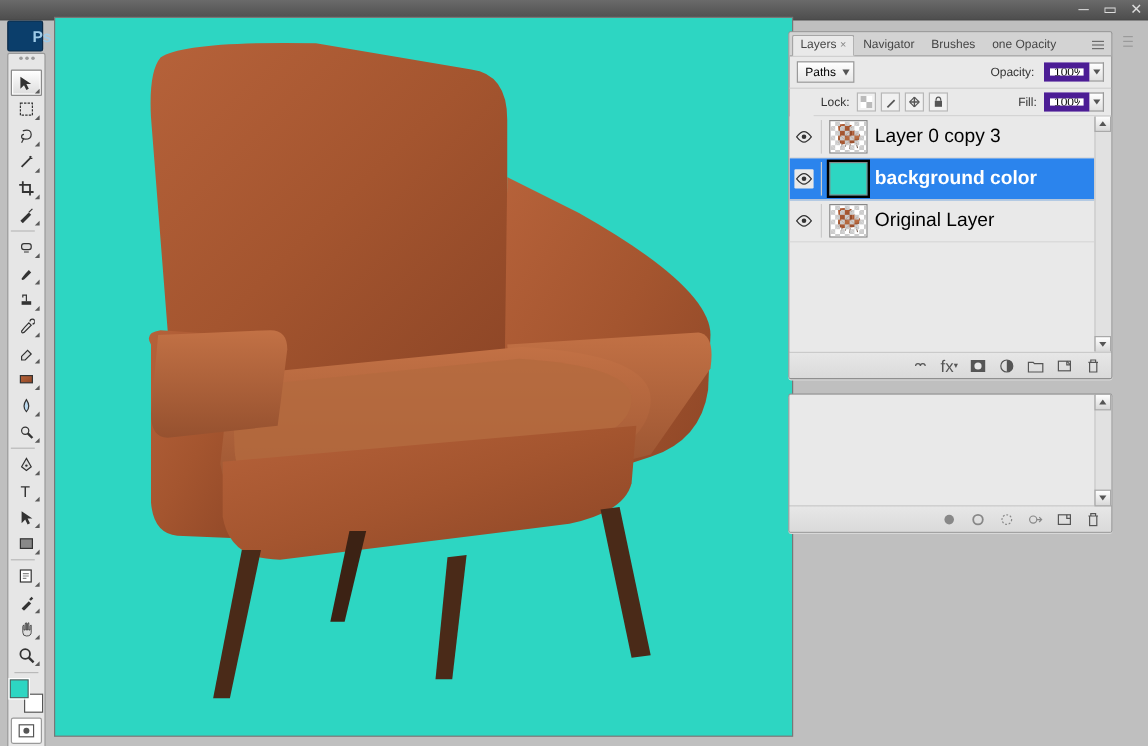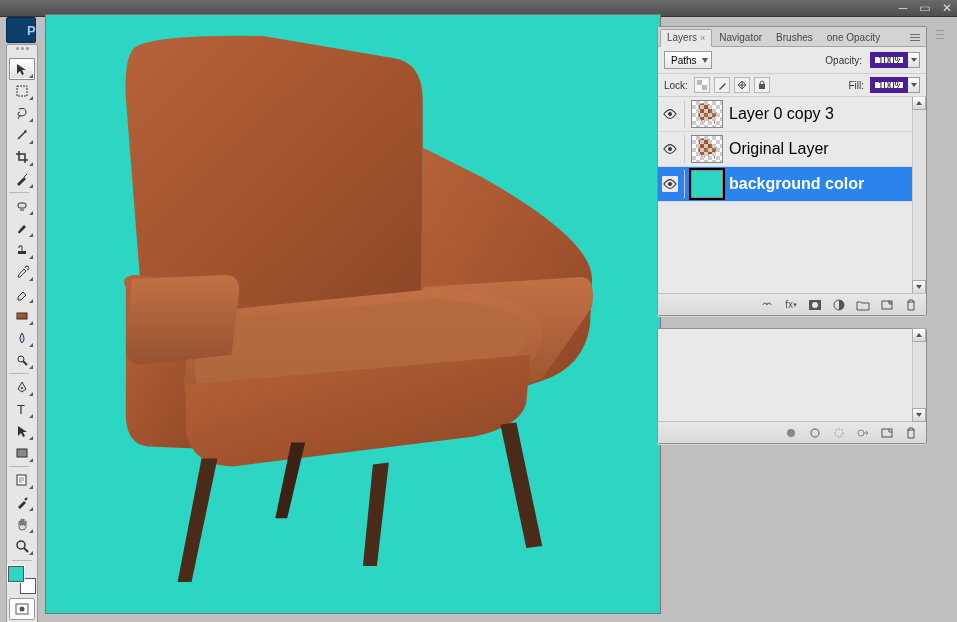--- a/index.html
+++ b/index.html
@@ -41,21 +41,21 @@
   
   .layers-ctrls { display: flex; align-items: center; gap: 8px; padding: 4px 6px; border-bottom: 1px solid #cfcfcf; }
   .select { font-size: 10px; height: 18px; border: 1px solid #9a9a9a; background: linear-gradient(#fff,#e7e7e7); padding: 0 14px 0 6px; position: relative; border-radius: 0; display: inline-flex; align-items: center; }
   .select::after { content: ""; position: absolute; right: 3px; top: 6px; width: 0; height: 0; border-left: 3px solid transparent; border-right: 3px solid transparent; border-top: 5px solid #555; }
   .lbl { font-size: 10px; color: #333; }
   .pct { display: flex; align-items: center; gap: 0; }
   .pct input { width: 38px; height: 16px; font-size: 10px; border: 5px solid #4c1d95; padding: 0 3px; }
   .pct .arrow { width: 12px; height: 16px; border: 1px solid #9a9a9a; border-left: none; background: linear-gradient(#fff,#e0e0e0); display: flex; align-items: center; justify-content: center; }
   .pct .arrow::after { content: ""; width: 0; height: 0; border-left: 3px solid transparent; border-right: 3px solid transparent; border-top: 4px solid #555; }
 
-  .lock-row { display: flex; align-items: center; gap: 6px; padding: 3px 6px; border-bottom: 1px solid #cfcfcf; }
+  .lock-row { display: flex; align-items: center; gap: 6px; padding: 3px 6px; border-bottom: 1px solid #cfcfcf; margin-left: 20px; }
   .lock-icons { display: flex; gap: 4px; }
   .lock-ico { width: 16px; height: 16px; border: 1px solid #b7b7b7; display: flex; align-items: center; justify-content: center; color: #555; font-size: 10px; background: #f1f1f1; }
 
   .layer-list { height: 196px; overflow: hidden; position: relative; background: #e9e9e9; }
   .layer-scroll { position: absolute; right: 0; top: 0; width: 14px; height: 100%; background: #e1e1e1; border-left: 1px solid #c8c8c8; }
   .scroll-btn { width: 14px; height: 14px; background: linear-gradient(#fff,#d8d8d8); border: 1px solid #a9a9a9; display: flex; align-items: center; justify-content: center; position: absolute; left: -1px; }
   .scroll-btn.top { top: -1px; }
   .scroll-btn.bot { bottom: -1px; }
   .scroll-btn::after { content: ""; width: 0; height: 0; border-left: 3px solid transparent; border-right: 3px solid transparent; }
   .scroll-btn.top::after { border-bottom: 4px solid #555; }
@@ -399,60 +399,60 @@
             </div>
             <div class="vis-sep"></div>
             <div class="thumb">
               <div class="chk"></div>
               <svg class="mini-chair">
                 <use href="#chair-sym"></use>
               </svg>
             </div>
             <span class="lname">Layer 0 copy 3</span>
           </div>
+          <div class="layer selected">
+            <div class="vis">
+              <svg width="14" height="14">
+                <use href="#eye"></use>
+              </svg>
+            </div>
+            <div class="vis-sep"></div>
+            <div class="thumb" style="background:#2DD6C2"></div>
+            <span class="lname bold">background color</span>
+          </div>
           <div class="layer">
             <div class="vis">
               <svg width="14" height="14">
                 <use href="#eye"></use>
               </svg>
             </div>
             <div class="vis-sep"></div>
             <div class="thumb">
               <div class="chk"></div>
               <svg class="mini-chair">
                 <use href="#chair-sym"></use>
               </svg>
             </div>
             <span class="lname">Original Layer</span>
           </div>
-          <div class="layer selected">
-            <div class="vis">
-              <svg width="14" height="14">
-                <use href="#eye"></use>
-              </svg>
-            </div>
-            <div class="vis-sep"></div>
-            <div class="thumb" style="background:#2DD6C2"></div>
-            <span class="lname bold">background color</span>
-          </div>
         </div>
       <div class="layer-scroll">
         <div class="scroll-btn top"></div>
         <div class="scroll-btn bot"></div>
       </div>
     </div>
 
     <div class="layer-footer" id="layers-footer">
         <div class="foot-ico">
           <svg width="14" height="12">
             <path d="M3 6 A2 2 0 0 1 7 6 M7 6 A2 2 0 0 1 11 6" stroke="#555" fill="none"></path>
           </svg>
         </div>
         <div class="foot-ico">
-          <span style="font-size:10px">fx</span>
+          <span style="font-size:14px">fx</span>
           <span style="font-size:7px">▾</span>
         </div>
         <div class="foot-ico">
           <svg width="14" height="12">
             <rect x="1" y="1" width="12" height="10" fill="#555"></rect>
             <circle cx="7" cy="6" r="3" fill="#e7e7e7"></circle>
           </svg>
         </div>
         <div class="foot-ico">
           <svg width="14" height="12">

